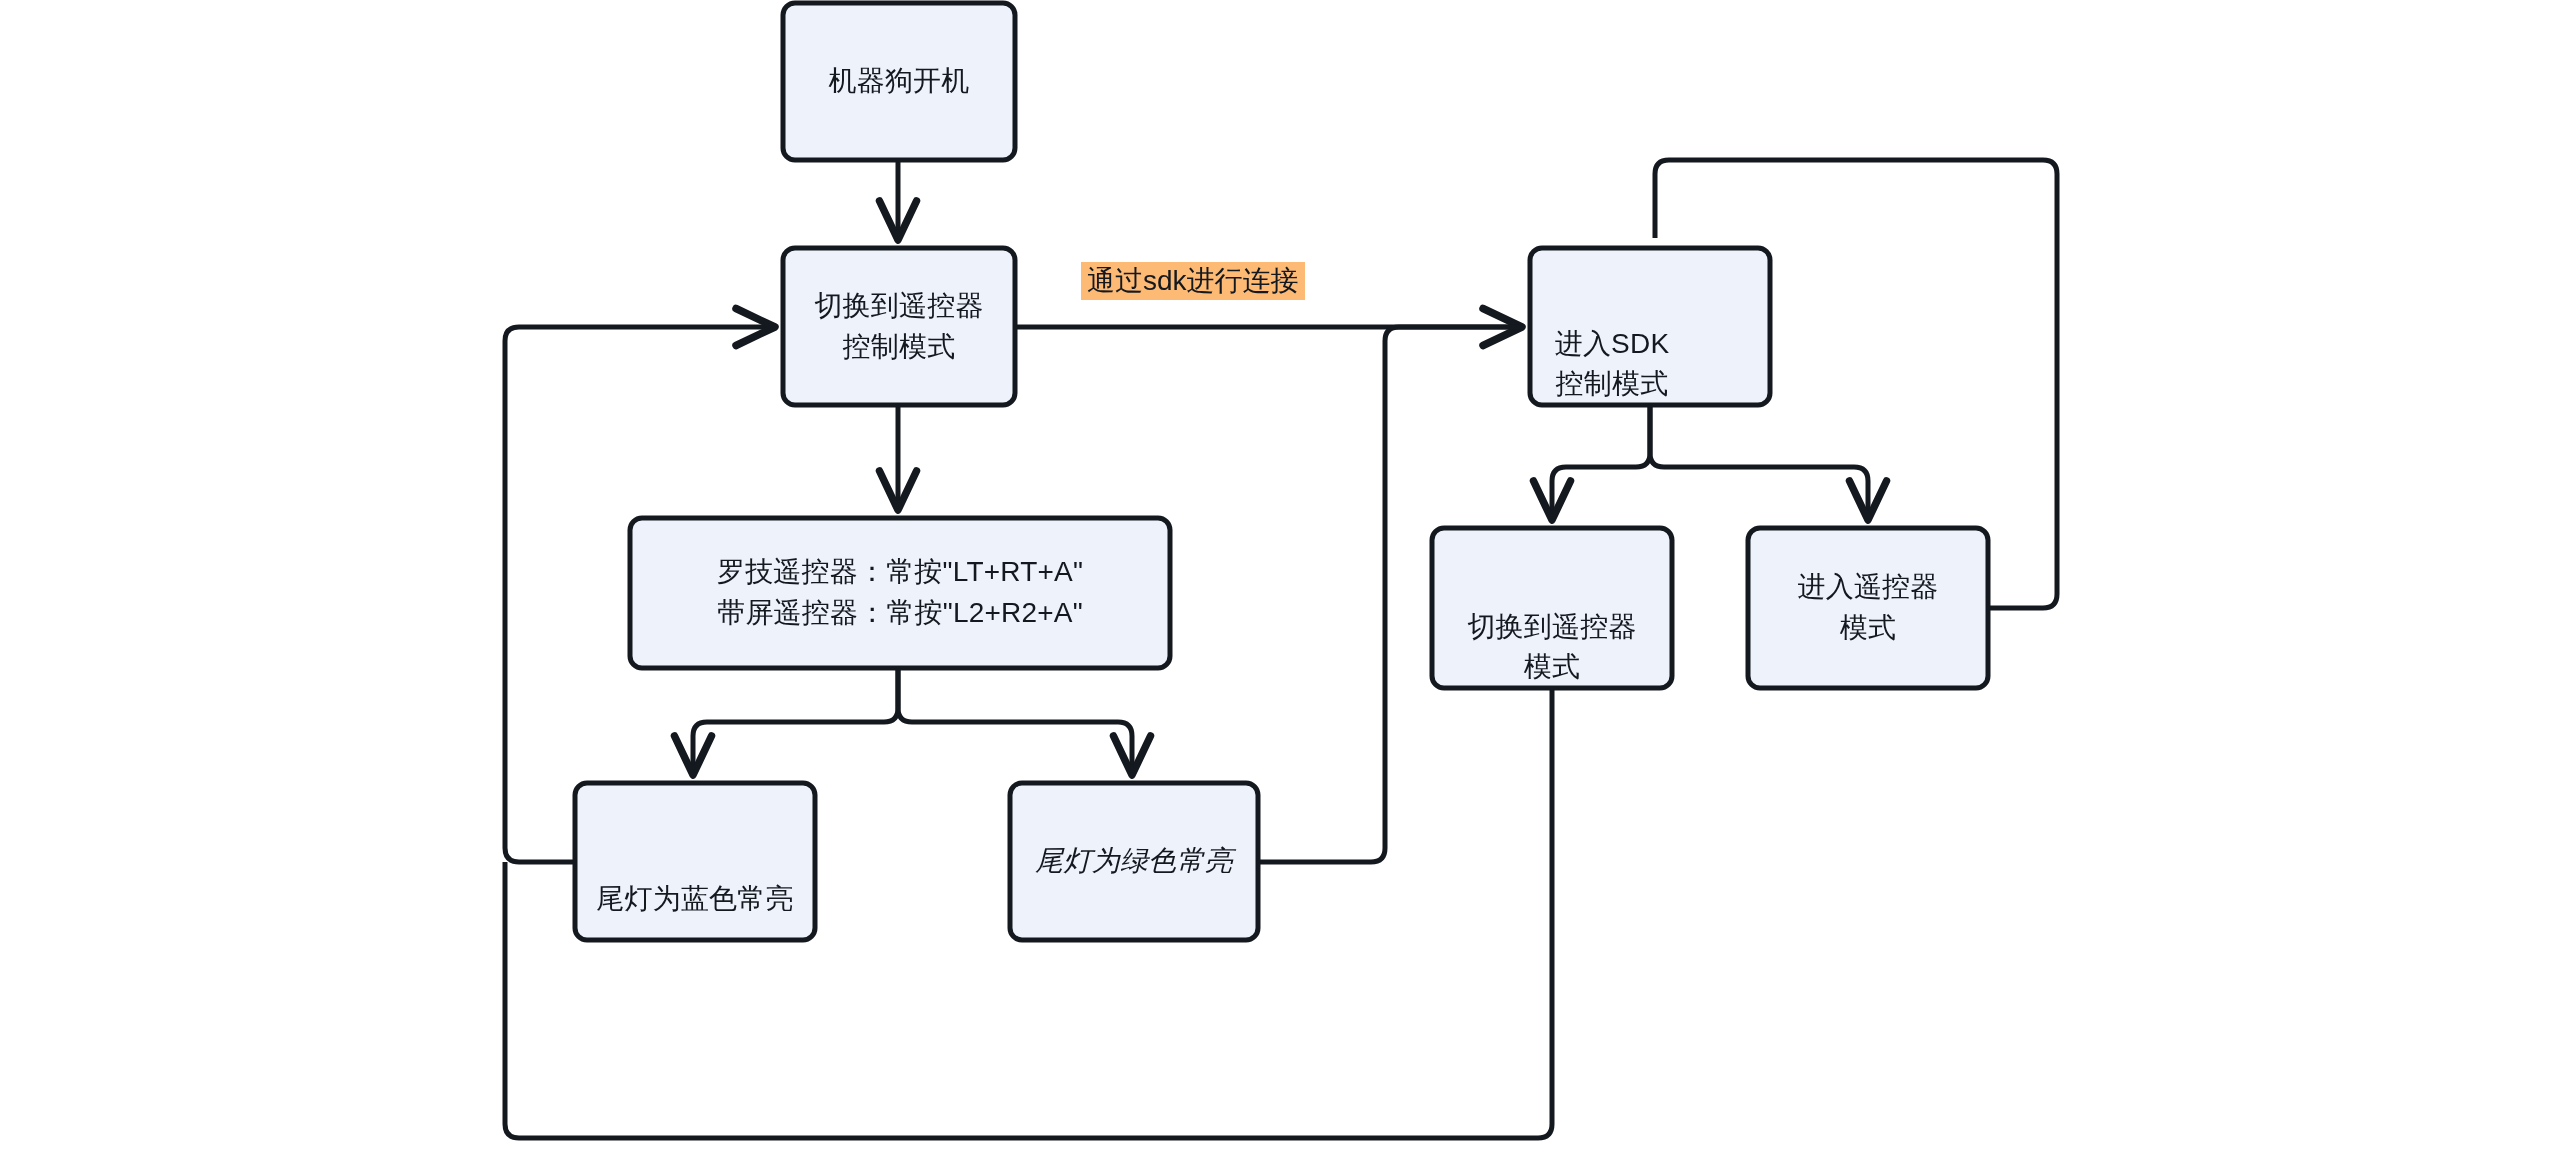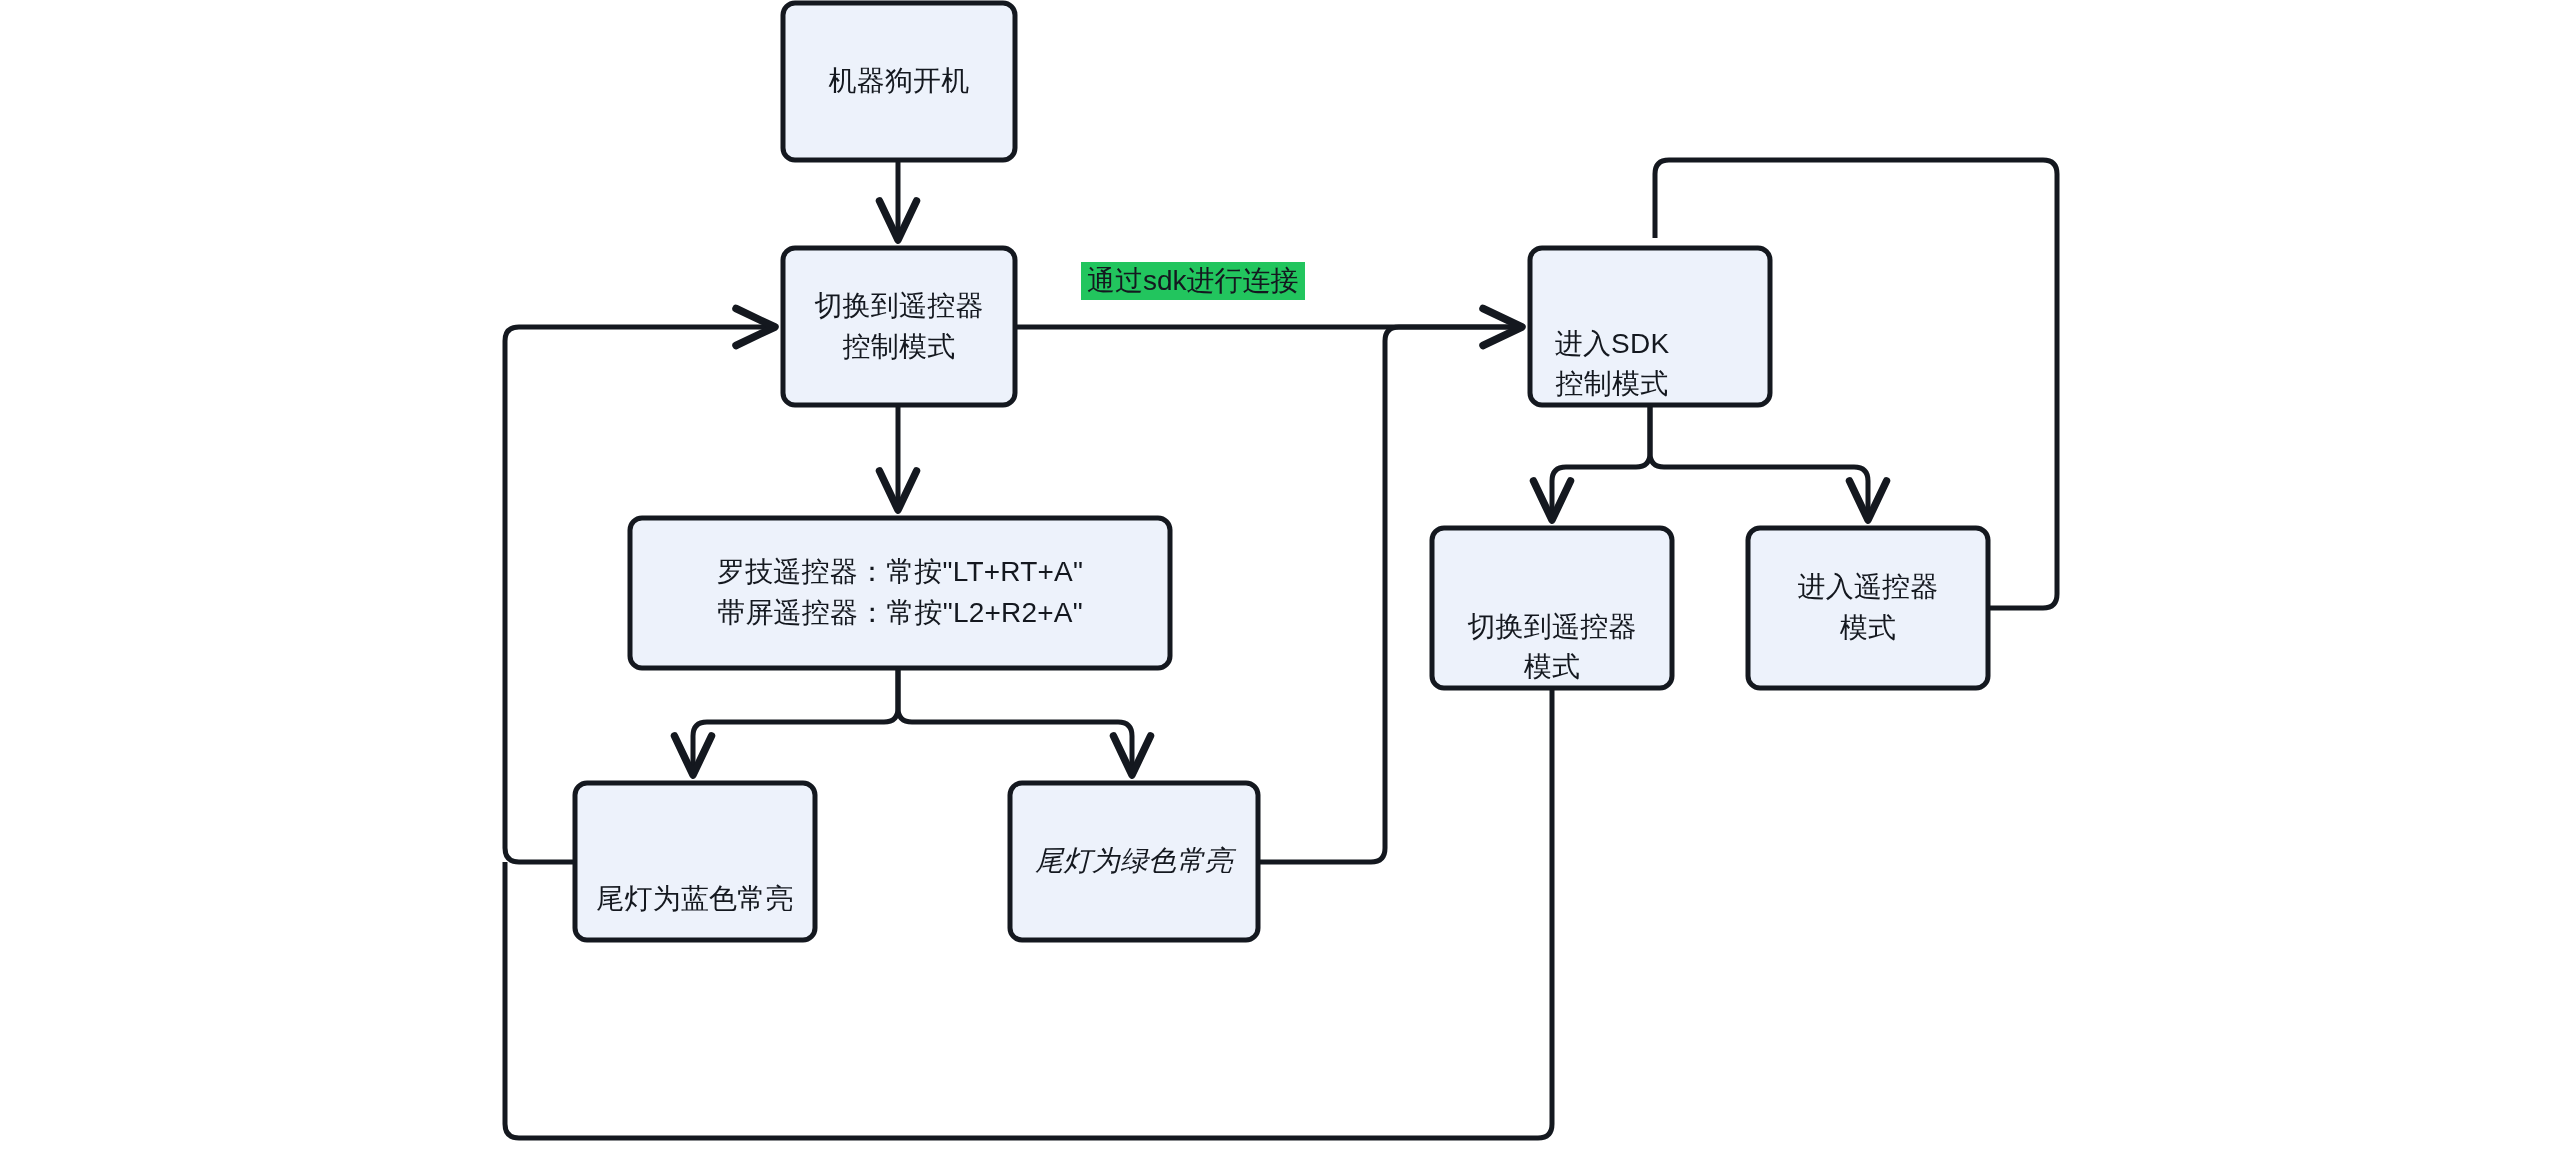--- a/index.html
+++ b/index.html
@@ -54,21 +54,21 @@
   }
   .node-label .line {
     display: block;
   }
   .edge-label {
     position: absolute;
     color: #14181f;
     font-size: 28px;
     line-height: 1.2;
     white-space: nowrap;
-    background: #22c55e;
+    background: #fdba74;
     padding: 2px 6px;
   }
 </style>
 </head>
 <body>
 
 <div id="canvas">
   <svg id="flow" viewBox="0 0 2560 1168" xmlns="http://www.w3.org/2000/svg">
     <defs>
       <marker id="arrowhead" markerWidth="11" markerHeight="11" refX="8.6" refY="4.6" orient="auto" markerUnits="strokeWidth">

